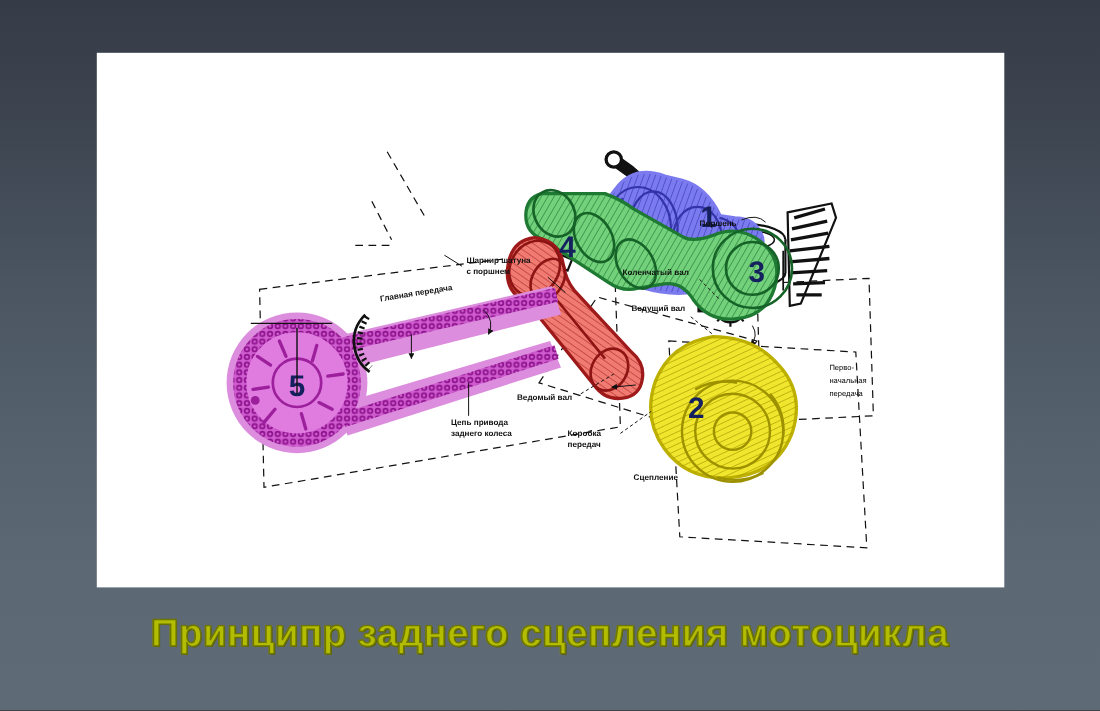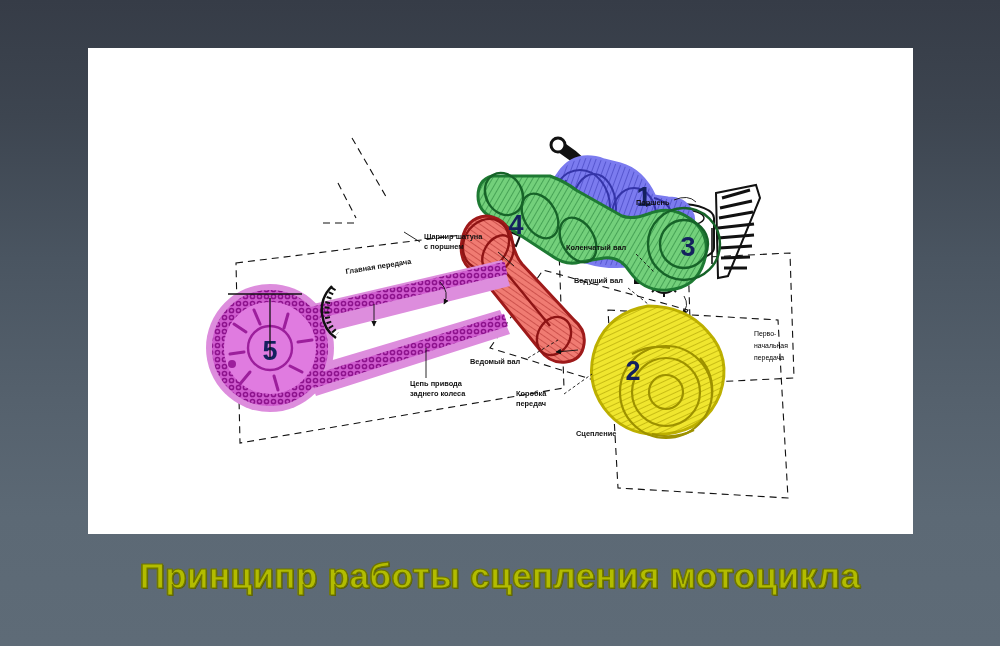--- a/index.html
+++ b/index.html
@@ -320,15 +320,15 @@
         <text class="lbl" x="488" y="388">Сцепление</text>
 
         <text class="lbl-sm" x="666" y="288">Перво-</text>
         <text class="lbl-sm" x="666" y="300">начальная</text>
         <text class="lbl-sm" x="666" y="312">передача</text>
       </g>
 
     </svg>
   </div>
 
-  <div id="caption">Принципр работы сцепления мотоцикла</div>
+  <div id="caption">Принципр заднего сцепления мотоцикла</div>
 
 </div>
 
 </body></html>

